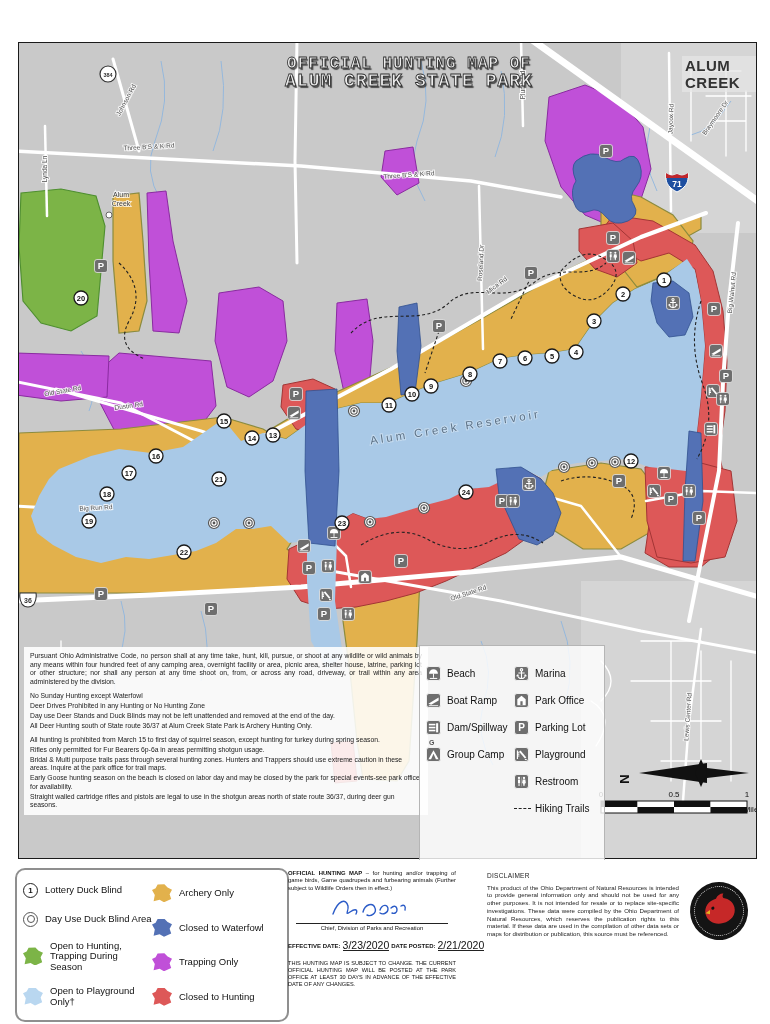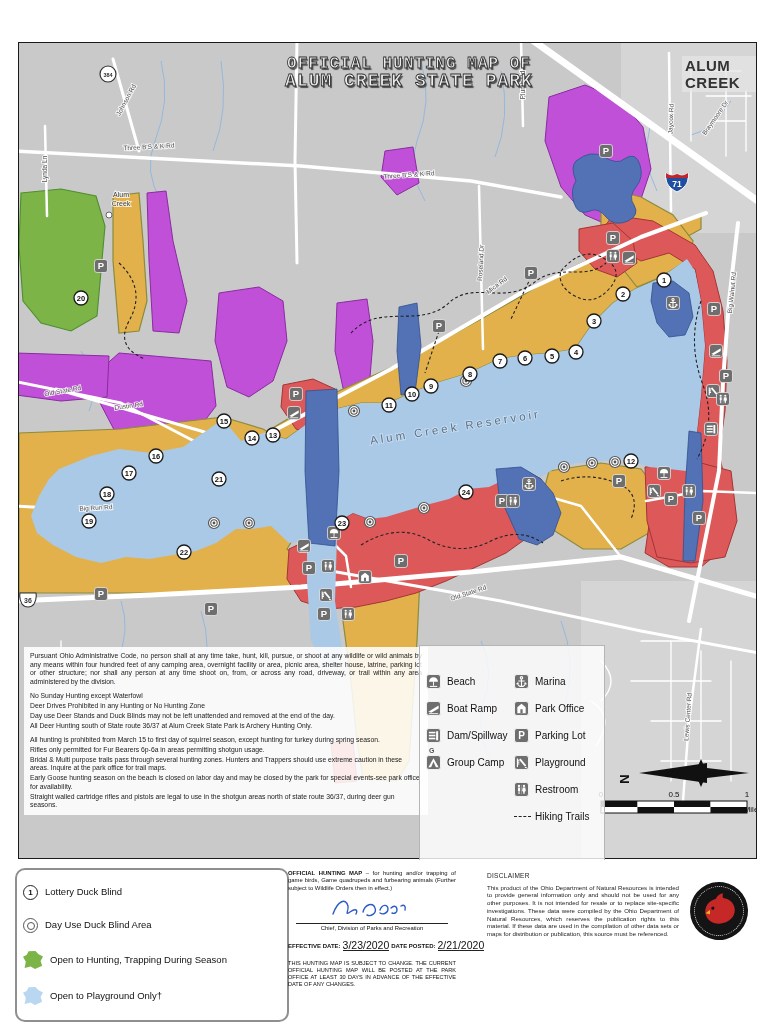--- a/index.html
+++ b/index.html
@@ -36,21 +36,21 @@
          -webkit-text-stroke:.8px #2b2b2b;text-shadow:1.5px 1.5px 1px rgba(35,35,35,.75);}
   .title .l1{font-size:16px;letter-spacing:1px}
   .title .l2{font-size:18px;letter-spacing:1px;margin-top:-2px}
   .corner{position:absolute;left:663px;top:13px;font-size:15px;font-weight:bold;color:#333;
           letter-spacing:.5px;background:rgba(230,230,230,.7);padding:1px 3px;}
   .regs{position:absolute;left:5px;top:604px;width:392px;background:rgba(255,255,255,.88);
         padding:5px 6px;font-size:6.8px;line-height:8.6px;color:#1b1b1b;text-align:justify;}
   .regs .grp{margin-top:6px}
   .regs .rline{margin-top:1.2px;text-align:left}
   .maplegend{position:absolute;left:400px;top:602px;width:176px;height:186px;
-             background:rgba(255,255,255,.82);border:1px solid #b5b5b5;display:flex;padding:22px 4px;}
+             background:rgba(255,255,255,.82);border:1px solid #b5b5b5;display:flex;padding:14px 4px;}
   .mlcol{flex:1;display:flex;flex-direction:column;justify-content:flex-start}
   .mlitem{display:flex;align-items:center;margin:6px 2px;gap:6px}
   .mlicon{position:relative;width:15px;height:15px;flex:0 0 15px}
   .mlicon .tilebg{position:absolute;inset:0;background:var(--tile);border:1px solid #f0f0f0;border-radius:3px}
   .mlicon svg{position:absolute;left:1px;top:1px}
   .mlicon .badge{position:absolute;left:3px;top:-8px;font-size:7px;font-weight:bold;color:#555}
   .mllabel{font-size:10px;color:#111}
   .dashswatch{width:17px;height:2px;border-top:1.6px dashed #222;flex:0 0 17px}
   
   .bottom{position:absolute;left:0;top:860px;width:770px;height:164px;background:#fff;}
@@ -704,20 +704,38 @@
           </div>
           <div class="lbitem">
             <span class="patch" style="background: rgb(124, 180, 71);"></span>
             <span class="lblabel">Open to Hunting, Trapping During Season</span>
           </div>
           <div class="lbitem">
             <span class="patch" style="background: rgb(185, 215, 240);"></span>
             <span class="lblabel">Open to Playground Only†</span>
           </div>
         </div>
+      <div class="lbcol" id="lb-right">
+          <div class="lbitem">
+            <span class="patch" style="background: rgb(226, 177, 76);"></span>
+            <span class="lblabel">Archery Only</span>
+          </div>
+          <div class="lbitem">
+            <span class="patch" style="background: rgb(83, 113, 181);"></span>
+            <span class="lblabel">Closed to Waterfowl</span>
+          </div>
+          <div class="lbitem">
+            <span class="patch" style="background: rgb(192, 80, 216);"></span>
+            <span class="lblabel">Trapping Only</span>
+          </div>
+          <div class="lbitem">
+            <span class="patch" style="background: rgb(221, 88, 88);"></span>
+            <span class="lblabel">Closed to Hunting</span>
+          </div>
+        </div>
     </div>
 
     <div class="filing">
       <div><b>OFFICIAL HUNTING MAP</b><span> – for hunting and/or trapping of game birds, Game quadrupeds and furbearing animals (Further subject to Wildlife Orders then in effect.)</span></div>
       <div class="sigwrap">
         <svg width="90" height="26" viewBox="0 0 90 26">
           <path d="M6,20 C11,6 19,4 21,12 C22,17 17,22 23,18 C29,14 31,16 29,20 M36,18 C38,10 46,8 48,14 C50,19 44,23 40,21 M53,16 c2,-6 8,-6 8,-1 c0,4 -5,6 -8,4 M64,14 c3,-3 6,-2 6,2 c0,3 -3,4 -5,3 M74,12 c3,-2 5,0 4,4" stroke="var(--sig)" stroke-width="1.4" fill="none" stroke-linecap="round"></path>
         </svg>
       </div>
       <div class="sigline">Chief, Division of Parks and Recreation</div>

